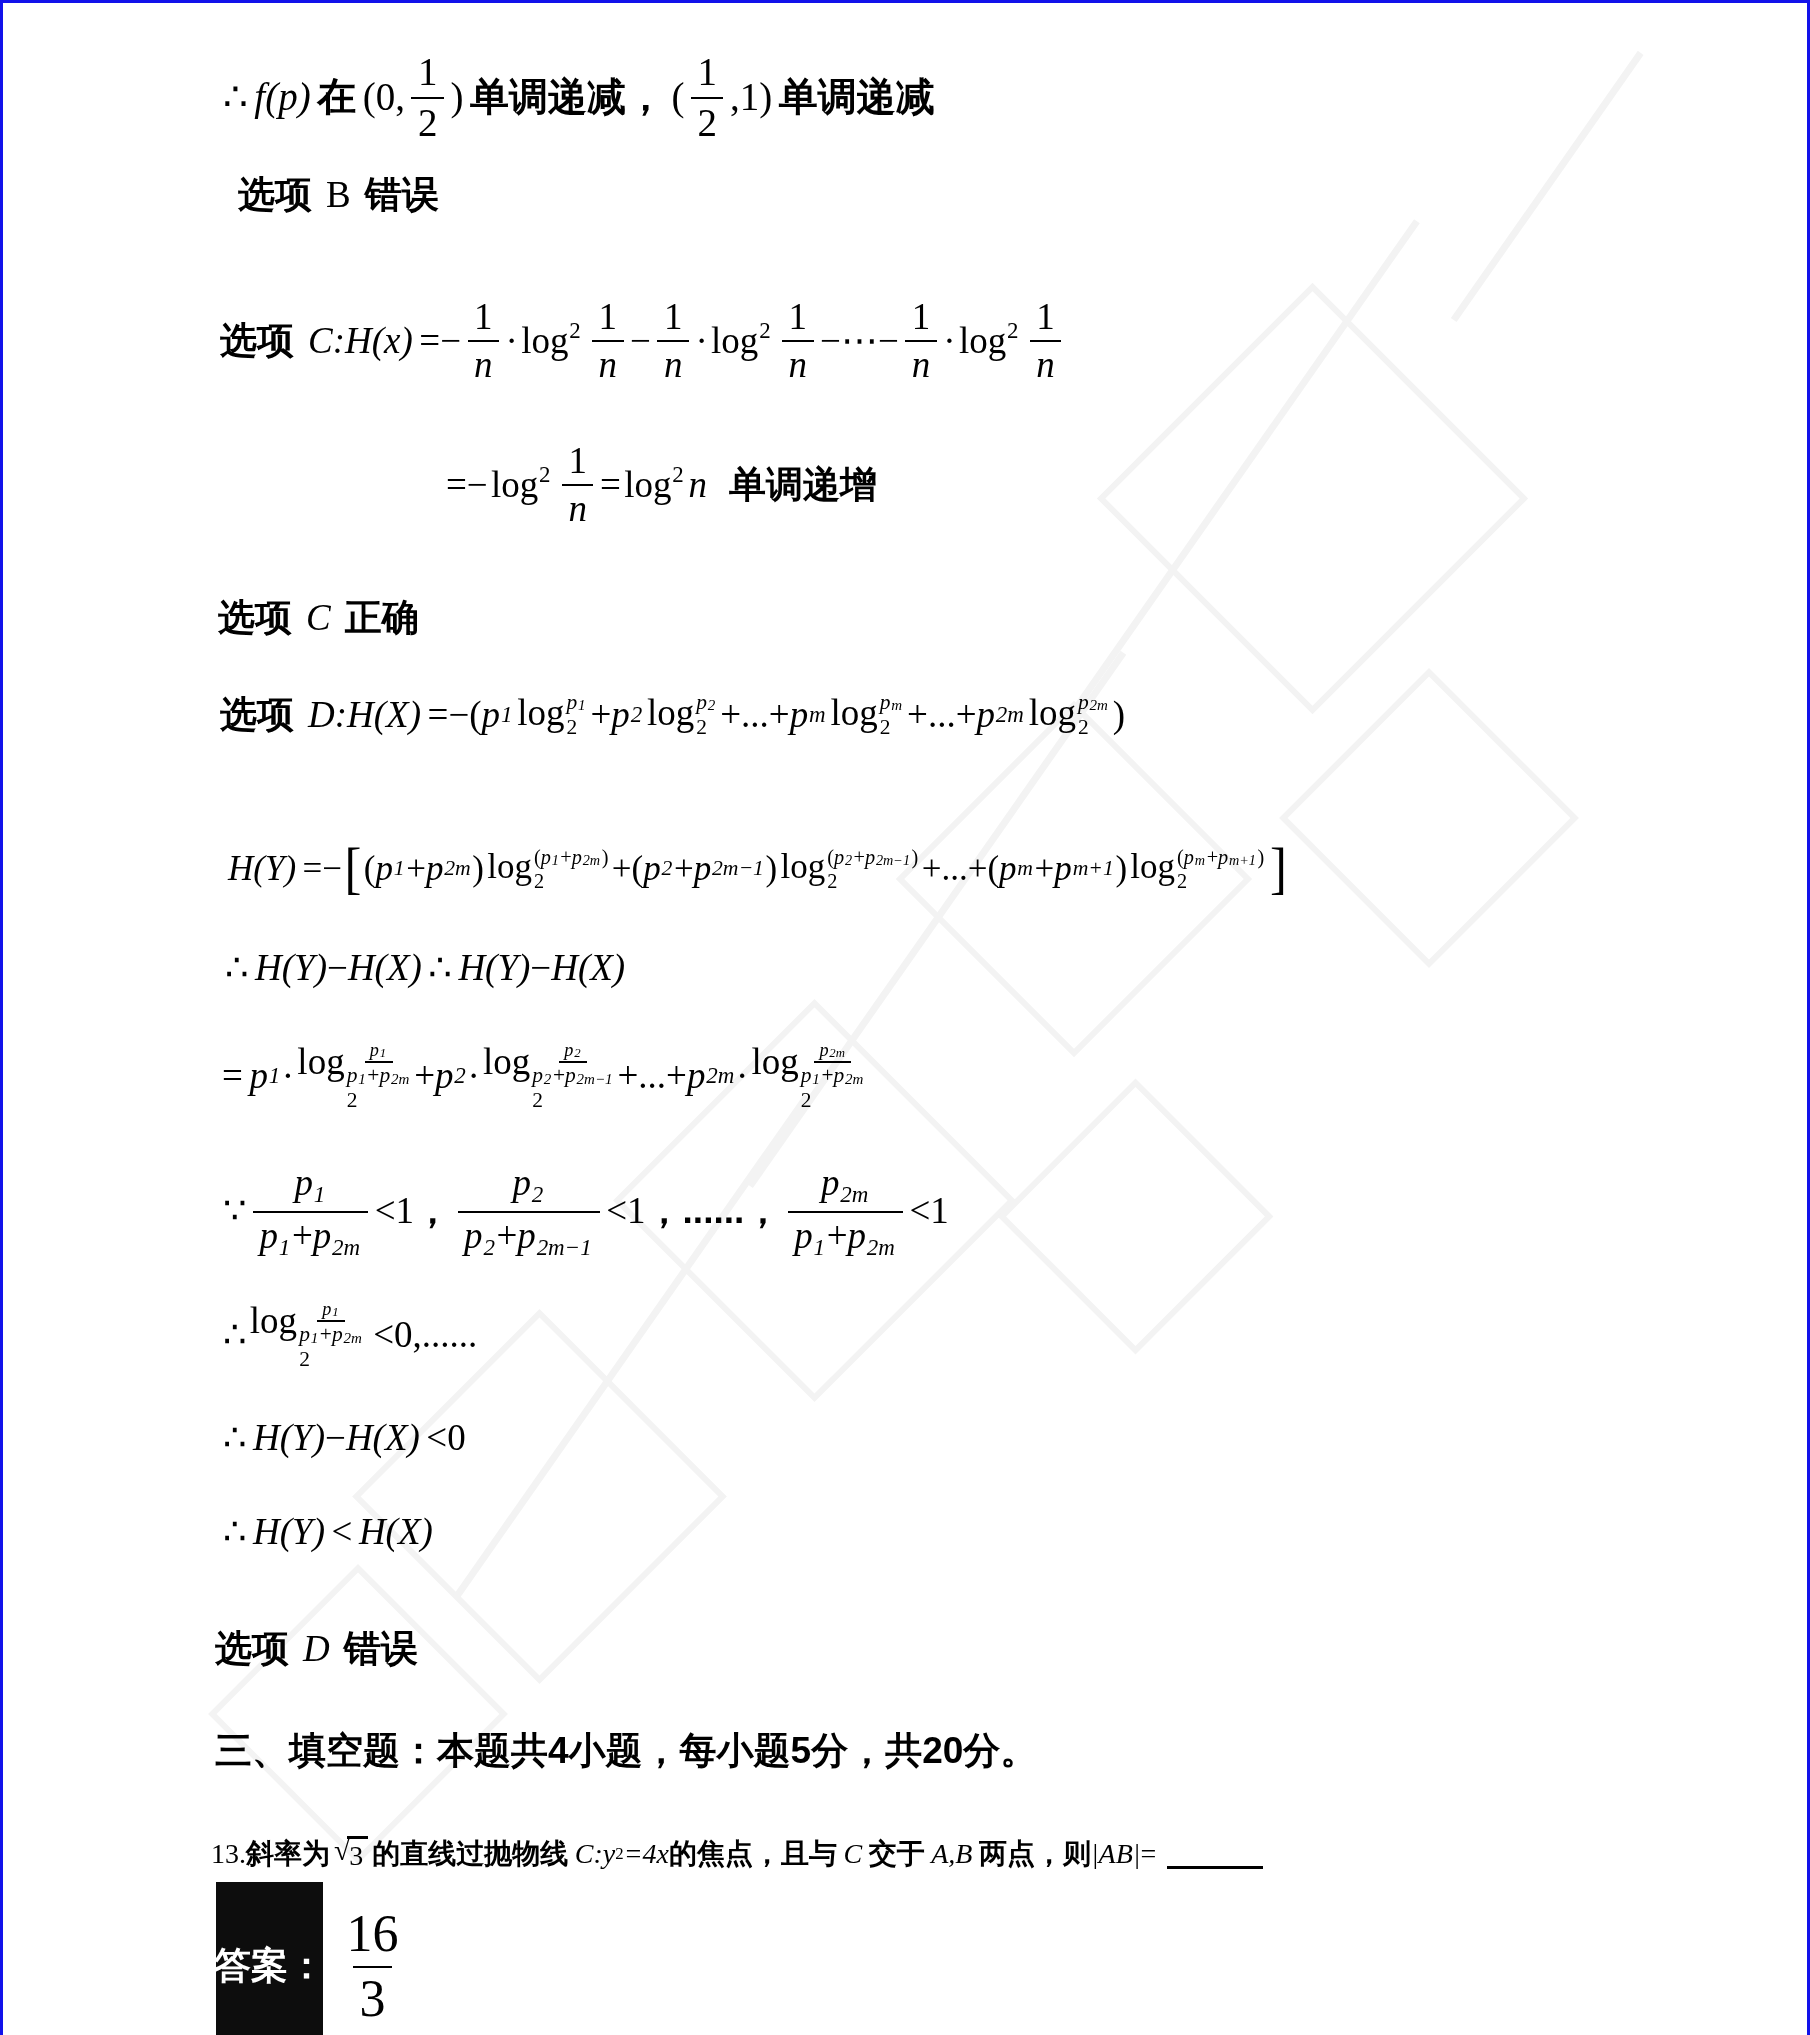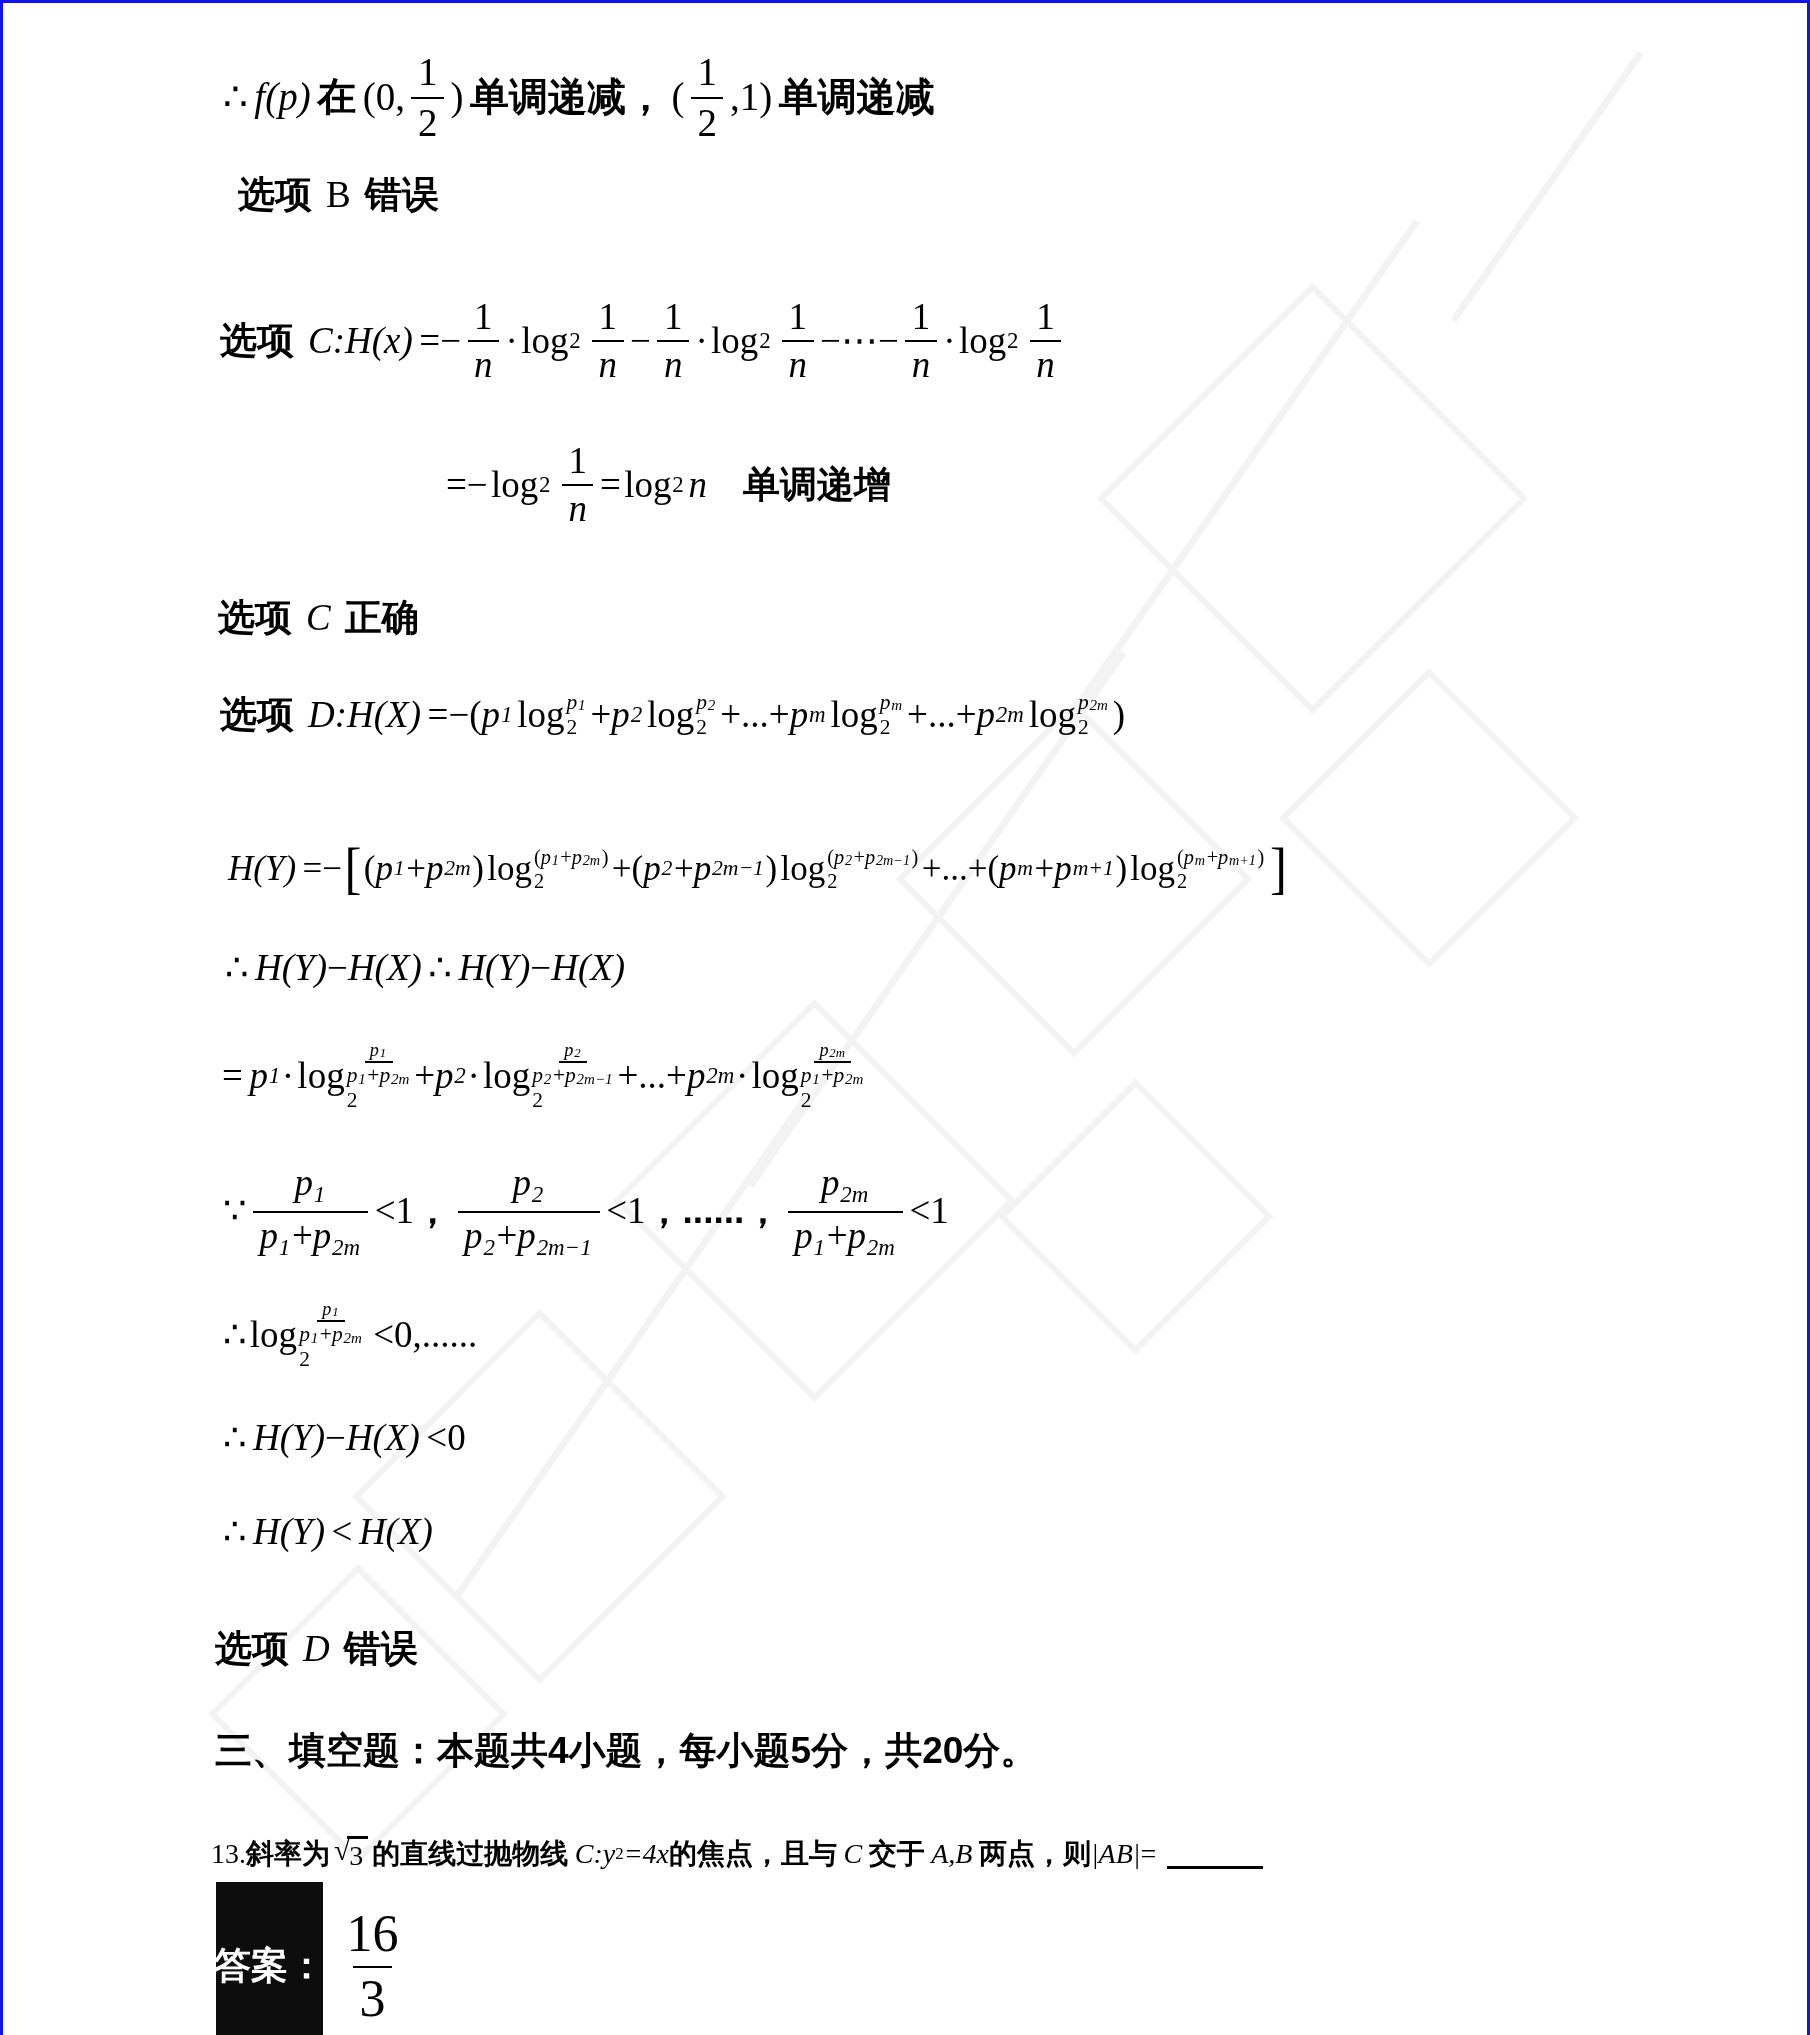--- a/index.html
+++ b/index.html
@@ -11,21 +11,21 @@
         font-size:37px;line-height:1.15}
   .c{font-family:"Liberation Sans","DejaVu Sans",sans-serif;font-weight:600}
   .r{font-family:"Liberation Serif",serif;font-style:normal}
   .i{font-family:"Liberation Serif",serif;font-style:italic}
   .gap{margin-left:14px}
   .sgap{margin-left:6.5px}
   sub.s{font-size:0.62em;font-style:italic;line-height:1;vertical-align:-0.32em;margin:0 1.6px 0 0.8px}
   .frac{display:inline-flex;flex-direction:column;align-items:center;margin:0 6.5px;line-height:1.08;text-align:center}
   .frac .fn{padding:0 6.5px 3.3px}
   .frac .fd{border-top:2.8px solid #000;padding:3.3px 6.5px 0}
-  .logss{display:inline-flex;align-items:center;margin:0 3.3px}
+  .logss{display:inline-flex;align-items:flex-start;margin:0 3.3px}
   .ss{display:inline-flex;flex-direction:column;align-items:flex-start;line-height:1;margin-left:2px}
   .ss .sup{font-size:0.58em;margin-bottom:3.3px;display:inline-flex;align-items:flex-end}
   .ss .sb{font-size:0.58em}
   .ss sub.s{font-size:0.7em;vertical-align:-0.25em}
   .mfrac{display:inline-flex;flex-direction:column;align-items:center;line-height:1.05}
   .mfrac .mn{border-bottom:2px solid #000;padding:0 4.9px 1.2px;font-size:0.85em;display:inline-flex;align-items:flex-end}
   .mfrac .md{padding-top:1.2px;display:inline-flex;align-items:flex-end}
   .bigb{font-size:1.45em;transform:scaleY(1.12);display:inline-block;line-height:.9;margin:0 2.4px}
   .sqrt{display:inline-flex;align-items:flex-start;margin:0 4.1px}
   .sqrt .sg{line-height:1;font-size:1.05em}
@@ -136,21 +136,21 @@
   <span class="frac">
     <span class="fn r">1</span>
     <span class="fd i">n</span>
   </span>
   <span class="r">=</span>
   <span class="logss">
     <span class="r">log</span>
     <sub class="s r" style="font-style:normal">2</sub>
   </span>
   <span class="i">n</span>
-  <span class="c" style="margin-left:36px">单调递增</span>
+  <span class="c" style="margin-left:22px">单调递增</span>
 </div>
 
 <div class="line" style="left:218px;top:594px;height:49px">
   <span class="c">选项</span>
   <span class="i gap">C</span>
   <span class="c gap">正确</span>
 </div>
 
 <div class="line" style="left:220px;top:668px;height:94px">
   <span class="c">选项</span>

